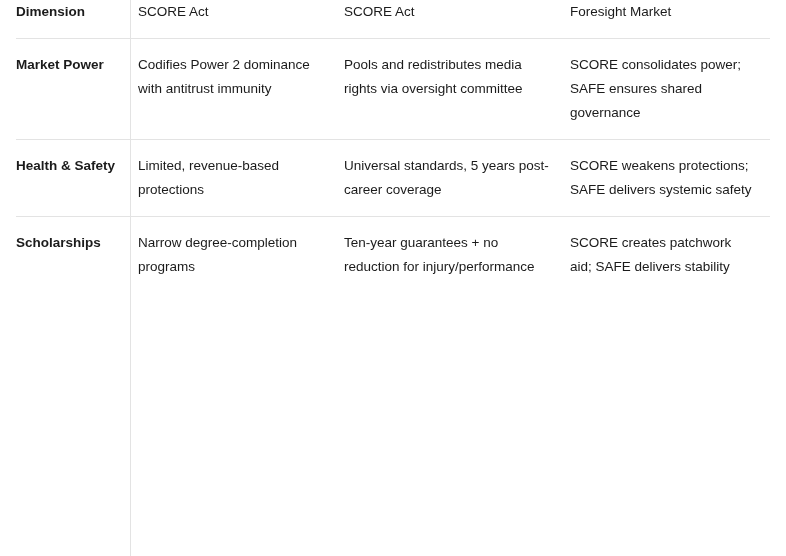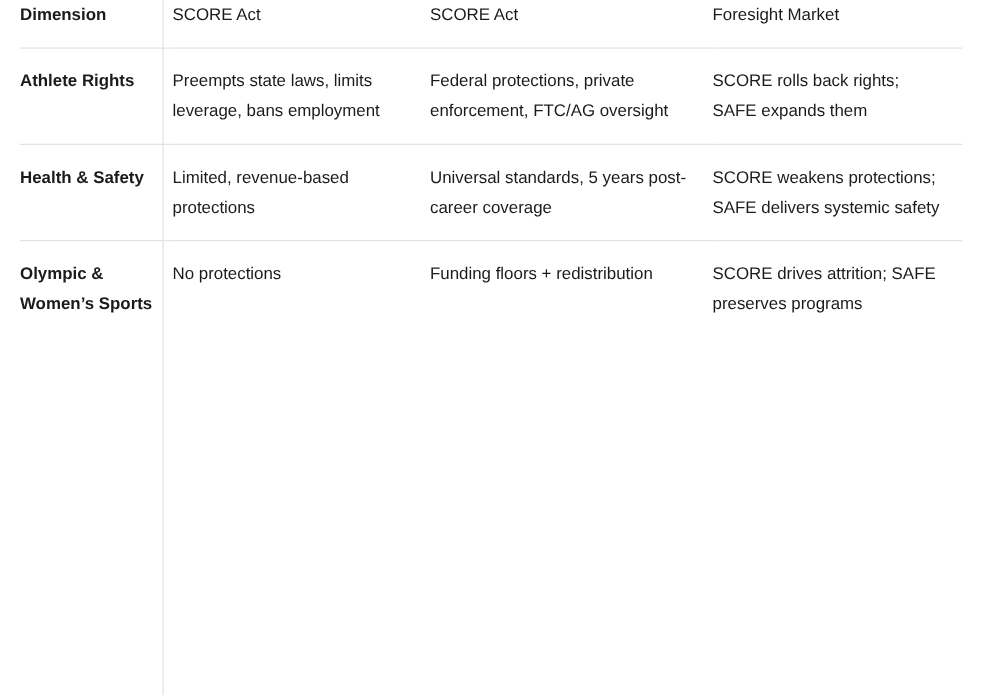--- a/index.html
+++ b/index.html
@@ -87,33 +87,33 @@
       <thead>
         <tr>
           <th class="rowhead">Dimension</th>
           <th>SCORE Act</th>
           <th>SCORE Act</th>
           <th>Foresight Market</th>
         </tr>
       </thead>
       <tbody>
         <tr>
-          <th class="rowhead">Athlete Rights</th>
-          <td>Preempts state laws, limits leverage, bans employment</td>
-          <td>Federal protections, private enforcement, FTC/AG oversight</td>
-          <td>SCORE rolls back rights; SAFE expands them</td>
+          <th class="rowhead">Market Power</th>
+          <td>Codifies Power 2 dominance with antitrust immunity</td>
+          <td>Pools and redistributes media rights via oversight committee</td>
+          <td>SCORE consolidates power; SAFE ensures shared governance</td>
         </tr>
         <tr>
           <th class="rowhead">Health &amp; Safety</th>
           <td>Limited, revenue-based protections</td>
           <td>Universal standards, 5 years post-career coverage</td>
           <td>SCORE weakens protections; SAFE delivers systemic safety</td>
         </tr>
         <tr>
-          <th class="rowhead">Olympic &amp; Women’s Sports</th>
-          <td>No protections</td>
-          <td>Funding floors + redistribution</td>
-          <td>SCORE drives attrition; SAFE preserves programs</td>
+          <th class="rowhead">Scholarships</th>
+          <td>Narrow degree-completion programs</td>
+          <td>Ten-year guarantees + no reduction for injury/performance</td>
+          <td>SCORE creates patchwork aid; SAFE delivers stability</td>
         </tr>
       </tbody>
     </table>
   </div>
 </div>
 
 </body></html>

